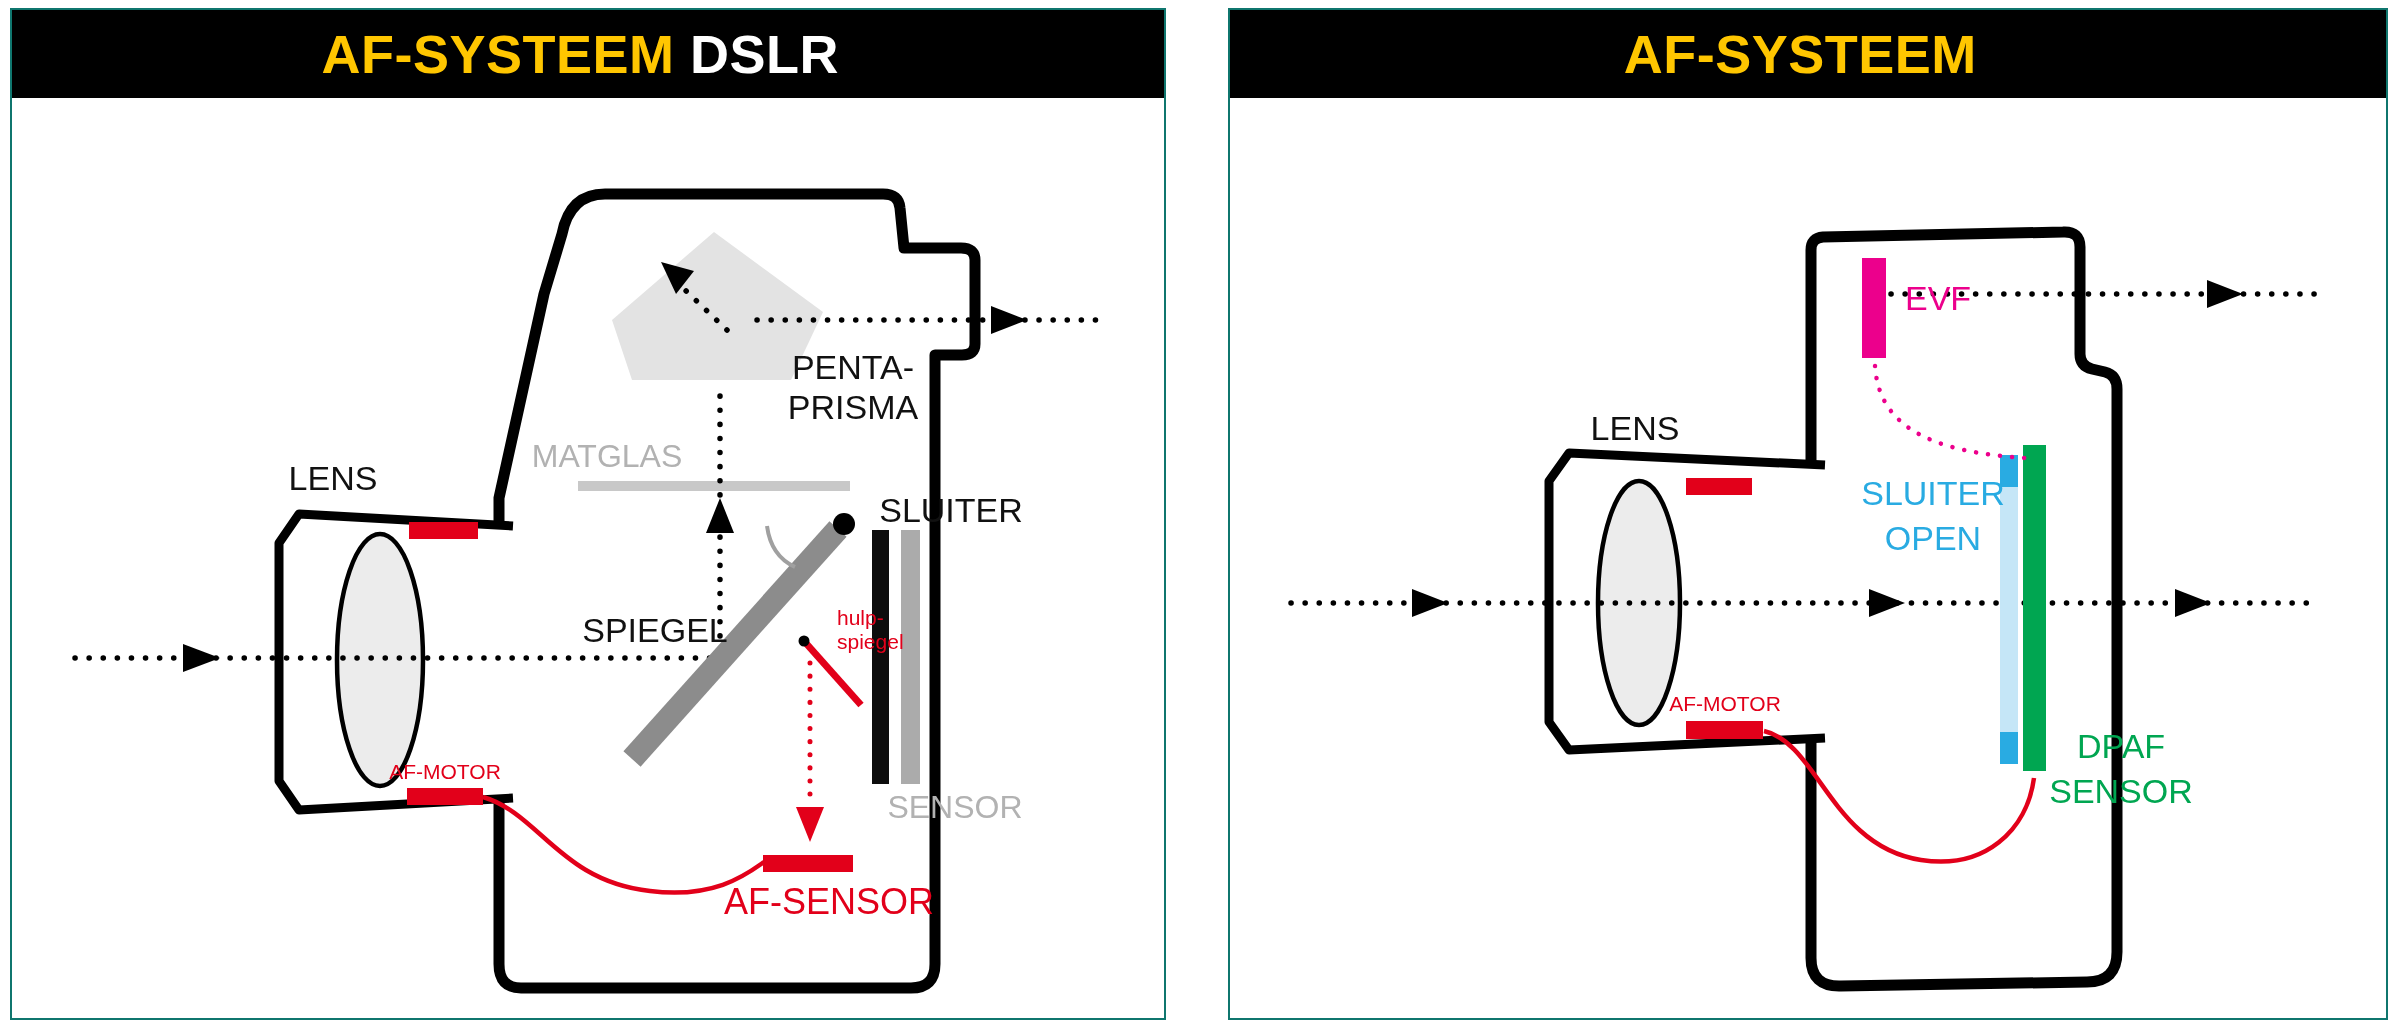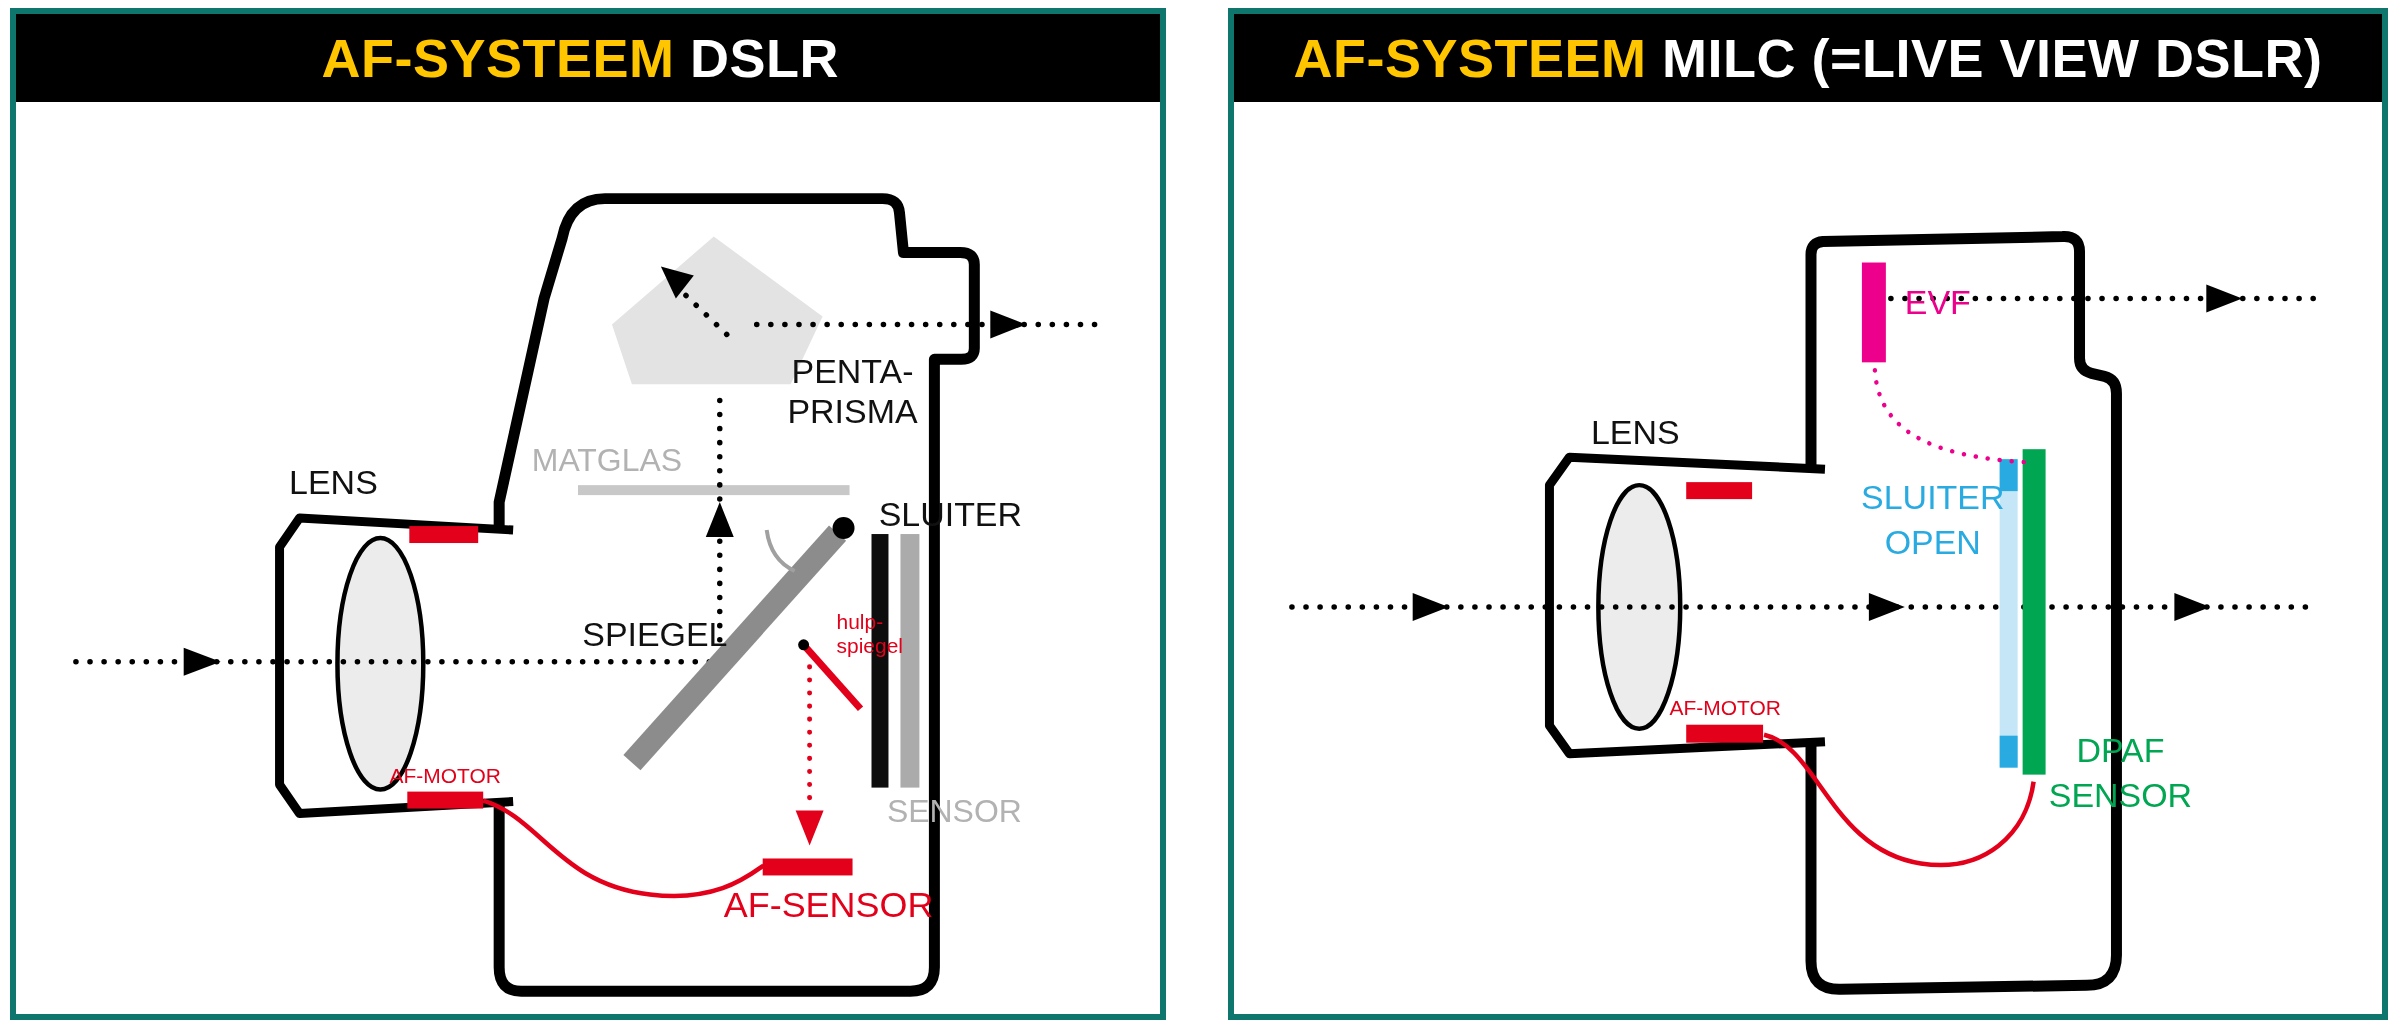--- a/index.html
+++ b/index.html
@@ -4,21 +4,21 @@
 <style>
   :root{
     --yellow:#FFC600; --white:#FFFFFF; --red:#E2001A; --magenta:#EC008C;
     --cyan:#29ABE2; --cyan-light:#C5E6F7; --green:#00A651;
     --gray-label:#B2B2B2; --gray-mirror:#8C8C8C; --gray-matglas:#C8C8C8;
     --gray-prism:#E3E3E3; --gray-sensor:#ABABAB; --lens-fill:#ECECEC;
   }
   *{margin:0;padding:0;box-sizing:border-box;}
   html,body{background:#fff;}
   body{width:2400px;height:1028px;position:relative;font-family:"Liberation Sans",sans-serif;}
-  .panel{position:absolute;top:8px;height:1012px;background:#fff;border:6px solid #0f766e;}
+  .panel{position:absolute;top:8px;height:1012px;background:#fff;border:2px solid #0f766e;}
   .panel-left{left:10px;width:1156px;}
   .panel-right{left:1228px;width:1160px;}
   .panel-header{height:88px;background:#000;display:flex;align-items:center;justify-content:center;
     font-size:54px;font-weight:bold;letter-spacing:.5px;}
   .panel-header span{white-space:pre;}
   .yellow{color:var(--yellow);}
   .white{color:var(--white);}
   svg.diagram{display:block;width:100%;height:914px;}
   svg text{font-family:"Liberation Sans",sans-serif;}
   .outline{fill:#fff;stroke:#000;stroke-width:11;stroke-linejoin:round;}
@@ -102,21 +102,20 @@
     <text class="lbl-red-sm" x="822" y="551" text-anchor="start">spiegel</text>
     <text class="lbl-gray" x="940" y="720" text-anchor="middle">SENSOR</text>
     <text class="lbl-red-sm" x="430" y="681" text-anchor="middle">AF-MOTOR</text>
     <text class="lbl-red" x="814" y="816" text-anchor="middle">AF-SENSOR</text>
   </svg>
 </div>
 
 <div class="panel panel-right">
   <div class="panel-header">
     <span class="yellow">AF-SYSTEEM </span>
-    <span class="white">MILC (=LIVE VIEW DSLR)</span>
   </div>
 
   <svg class="diagram" viewBox="0 0 1150 914">
 
     <path class="outline" d="M 578,152 Q 578,140 590,139 L 830,134 Q 847,133 847,149 L 847,256 Q 847,268 859,271
          L 872,274 Q 884,277 884,291 L 884,854 Q 884,884 854,884 L 608,888 Q 578,889 578,860 Z"></path>
 
     <path class="barrel-fill" d="M 592,640 L 336,652 L 316,624 L 316,383 L 336,355 L 592,367 Z"></path>
     <path class="barrel" d="M 592,640 L 336,652 L 316,624 L 316,383 L 336,355 L 592,367"></path>
 

